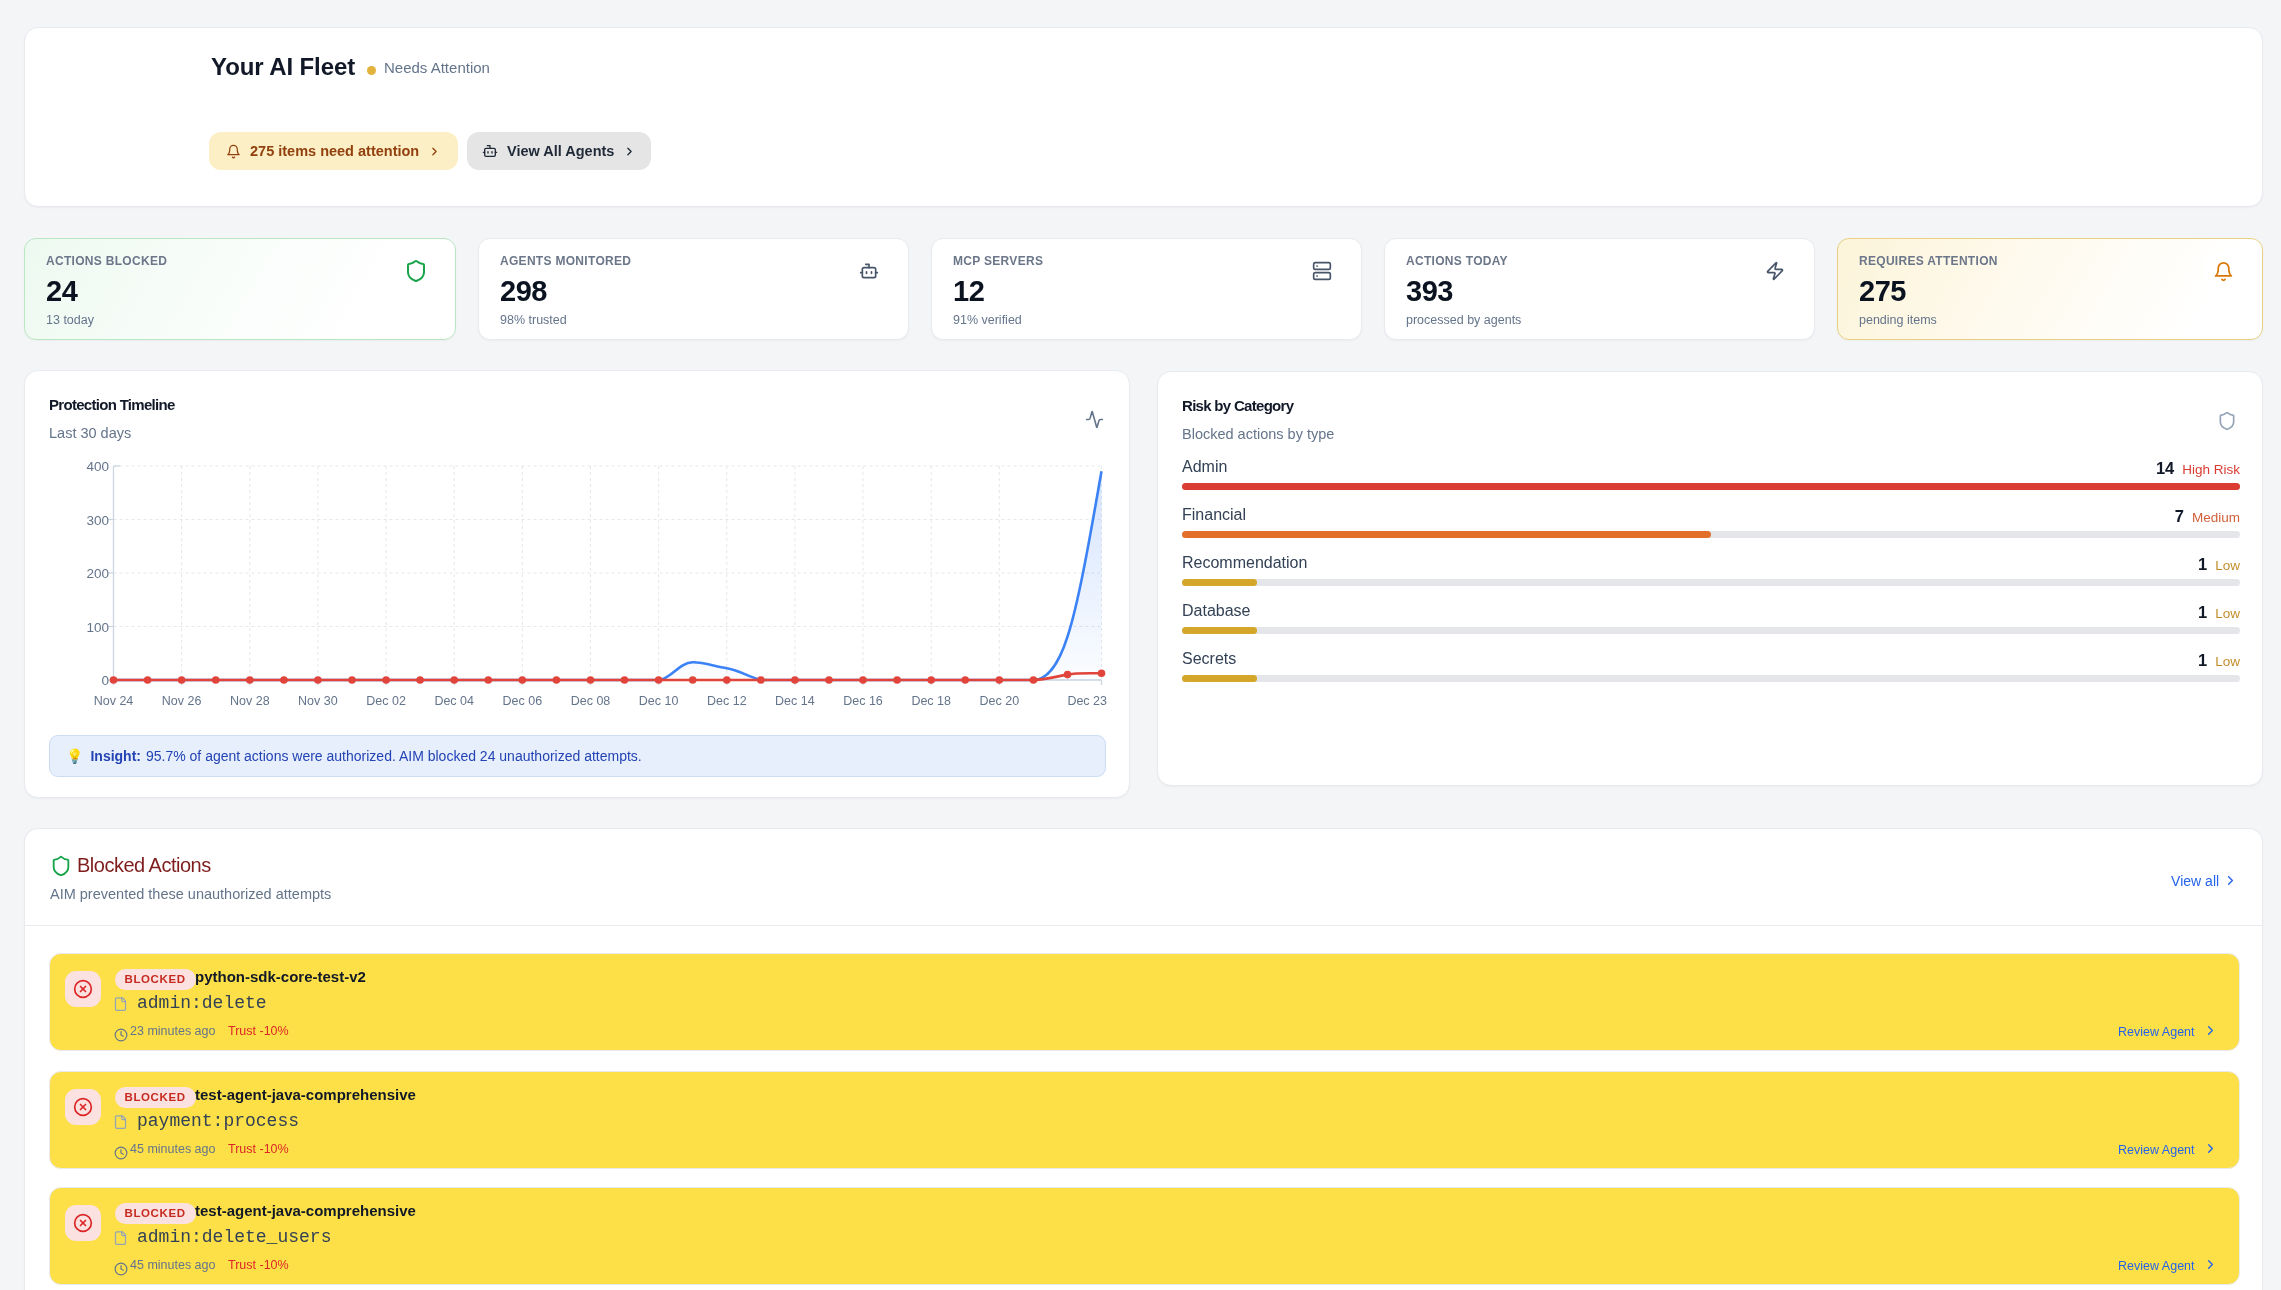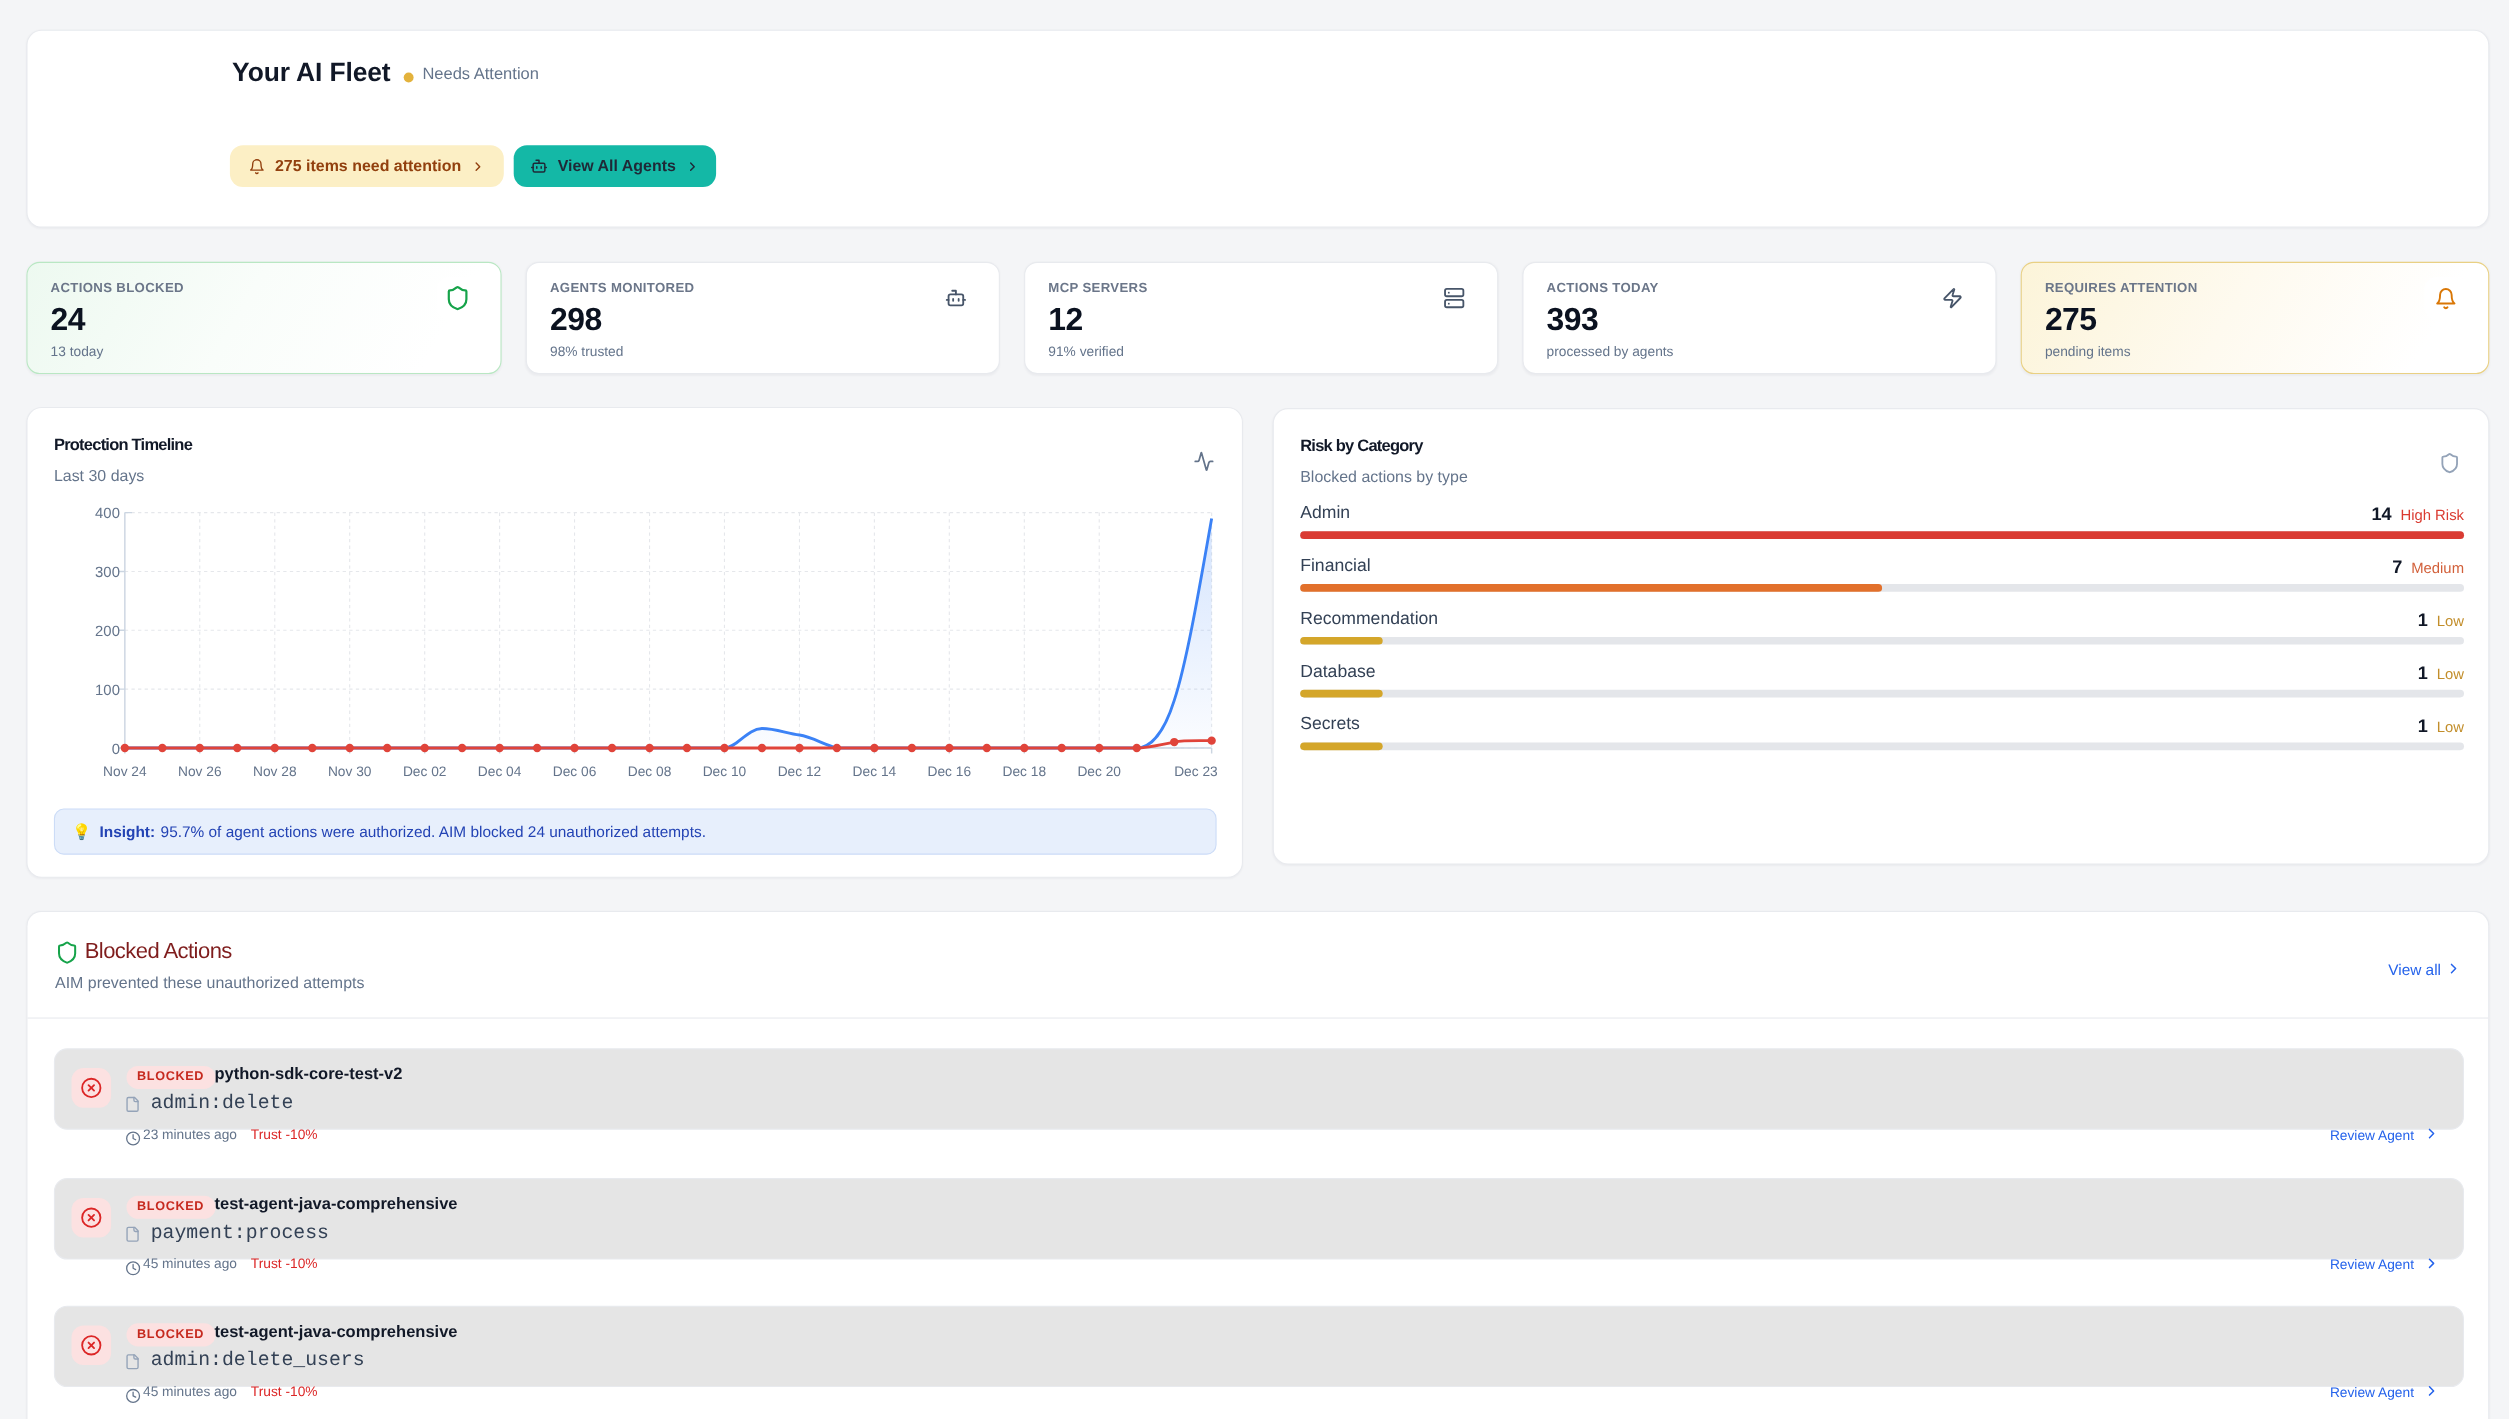--- a/index.html
+++ b/index.html
@@ -13,21 +13,21 @@
 #gauge .num { position:absolute; left:0; top:38px; width:126px; text-align:center; font-size:33px; font-weight:bold; color:#c18c1e; letter-spacing:-0.5px;}
 #gauge .den { position:absolute; left:0; top:77px; width:126px; text-align:center; font-size:13px; color:#64748b; }
 #hero h1 { position:absolute; left:186px; top:25px; font-size:24px; font-weight:bold; color:#111827; letter-spacing:-0.1px; }
 .statusdot { position:absolute; left:342px; top:38px; width:9px; height:9px; border-radius:50%; background:#e3b23c; }
 .statustxt { position:absolute; left:359px; top:31px; font-size:15px; color:#64748b; }
 #heroline { position:absolute; left:185px; top:66px; font-size:16.5px; letter-spacing:0.1px; color:#475569; }
 #heroline b { color:#1e293b; }
 #heroline .sep { color:#8b97a8; margin:0 10px; font-size:13px; vertical-align:1px;}
 .btn { position:absolute; top:104px; height:38px; border-radius:12px; display:flex; align-items:center; font-size:14.5px; font-weight:bold; }
 #btn1 { left:184px; background:#fcefc5; color:#92400e; padding:0 17px; }
-#btn2 { left:442px; background:#14b8a6; color:#1f2937; padding:0 15px; }
+#btn2 { left:442px; background:#e5e5e5; color:#1f2937; padding:0 15px; }
 #btn1 svg.lead { margin-right:9px; }
 #btn2 svg.lead { margin-right:9px; }
 .btn .chev { margin-left:9px; }
 
 
 .stat { top:238px; height:102px; border-radius:12px; }
 .stat .lbl { position:absolute; left:21px; top:15px; font-size:12px; font-weight:bold; color:#6b7689; letter-spacing:0.3px; }
 .stat .num { position:absolute; left:21px; top:36px; font-size:29px; font-weight:bold; color:#0b1220; letter-spacing:-0.5px;}
 .stat .sub { position:absolute; left:21px; top:74px; font-size:12.5px; color:#64748b; }
 .stat .icbox { position:absolute; right:20px; top:13px; width:38px; height:38px; background:#fff; border-radius:10px; display:flex; align-items:center; justify-content:center; }
@@ -57,21 +57,21 @@
 #reco { position:absolute; left:24px; top:329px; width:1058px; height:45px; background:#fcf6e2; border:1px solid #eedfa8; border-radius:10px; display:flex; align-items:center; padding:0 12px; font-size:14.5px; color:#96520f; }
 #reco b { color:#853e0d; }
 
 
 #ba { left:24px; top:828px; width:2239px; height:500px; border-radius:14px 14px 0 0; border-bottom:none;}
 #ba .hd { position:absolute; left:0; top:0; width:100%; height:97px; border-bottom:1px solid #e8eaee; }
 #ba h2 { position:absolute; left:52px; top:25px; font-size:20px; font-weight:normal; color:#7f1d1d; letter-spacing:-0.5px; }
 #ba .shield { position:absolute; left:25px; top:26px; }
 #ba .sub { position:absolute; left:25px; top:57px; font-size:14.5px; color:#64748b; }
 #ba .viewall { position:absolute; right:24px; top:44px; font-size:14px; color:#2563eb; }
-.brow { position:absolute; left:24px; width:2191px; height:74px; background:#e5e5e5; border:1px solid #e8eaee; border-radius:12px; }
+.brow { position:absolute; left:24px; width:2191px; height:98px; background:#fde047; border:1px solid #e8eaee; border-radius:12px; }
 .xbox { position:absolute; left:15px; top:17px; width:36px; height:36px; border-radius:11px; background:#fce1e1; display:flex; align-items:center; justify-content:center; }
 .pill { position:absolute; left:64.5px; top:15px; height:20.5px; border-radius:10.5px; background:#fce1e1; color:#c62a1f; font-size:11.5px; font-weight:bold; letter-spacing:0.6px; padding:0 10px; display:flex; align-items:center; }
 .aname { position:absolute; left:145px; top:14px; font-size:15px; font-weight:bold; color:#111827; }
 .cmdi { position:absolute; left:63px; top:41px; }
 .cmd { position:absolute; left:87px; top:39px; font-size:18px; font-family:"Liberation Mono", monospace; color:#334155; }
 .clocki { position:absolute; left:64px; top:74px; }
 .time { position:absolute; left:80px; top:70px; font-size:12.5px; color:#64748b; }
 .trust { position:absolute; left:178px; top:70px; font-size:12.5px; color:#dc2626; }
 .review { position:absolute; right:21px; top:69px; font-size:12.5px; color:#2563eb; }
 .review svg { vertical-align:-2px; margin-left:5px;}

